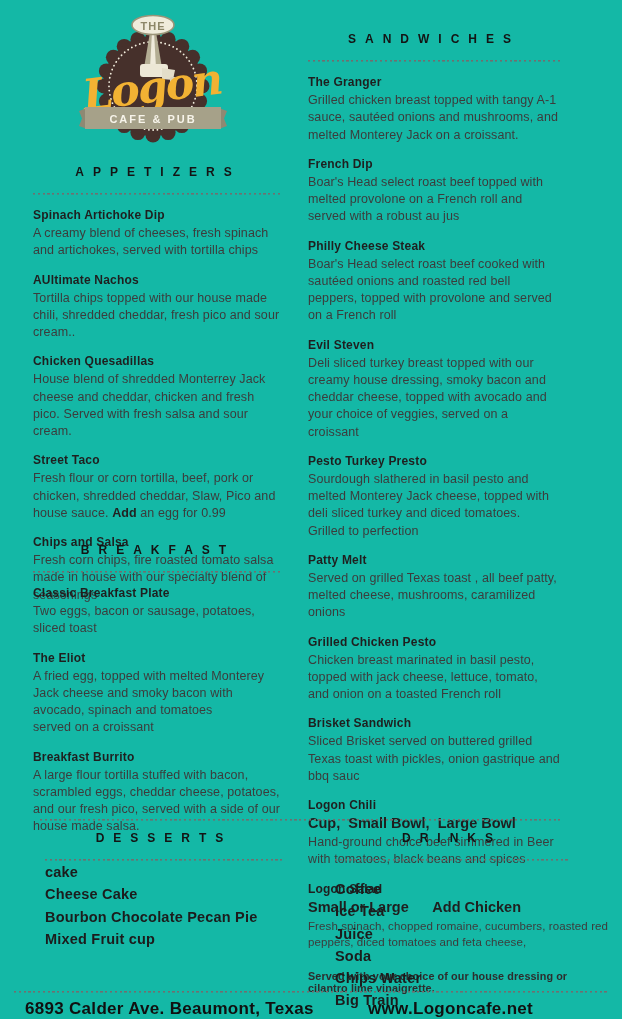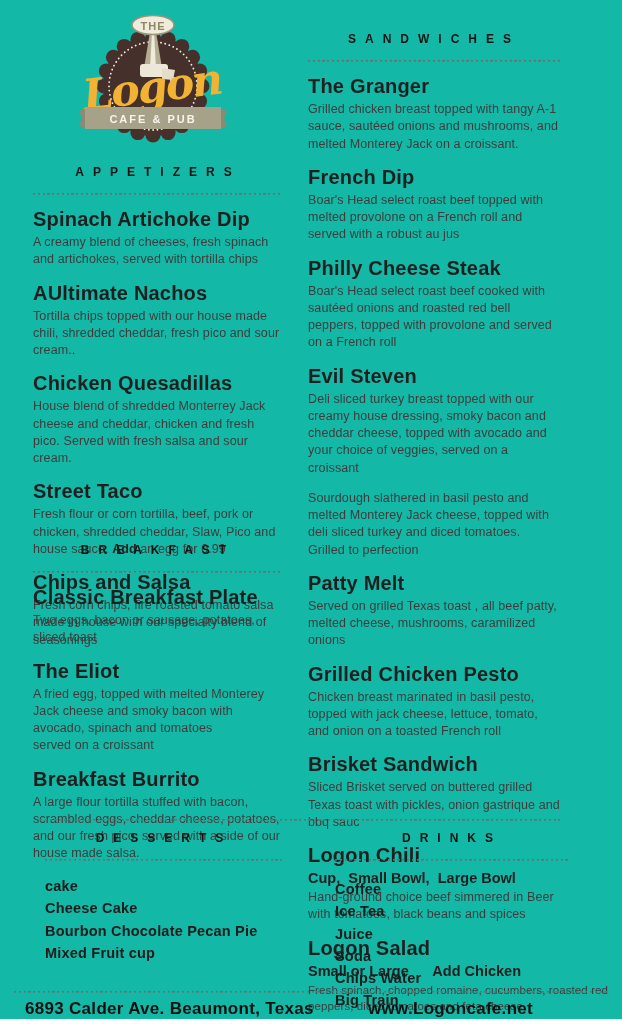--- a/index.html
+++ b/index.html
@@ -13,21 +13,21 @@
     text-align:center;white-space:nowrap;line-height:23px;
   }
   .dash{
     height:2px;
     background:repeating-linear-gradient(90deg,#6f6f6f 0 2.2px,transparent 2.2px 4.8px);
     background-size:100% 1.6px;background-repeat:no-repeat;background-position:center;
     margin:9px 0 13px 0;
   }
   .menu-item{margin-bottom:13px;}
   .item-name{
-    font-size:20px;font-weight:700;color:#1f1f1f;margin-bottom:3px;letter-spacing:.2px;
+    font-size:12px;font-weight:700;color:#1f1f1f;margin-bottom:3px;letter-spacing:.2px;
   }
   .item-sub{
     font-size:14.5px;font-weight:700;color:#1f1f1f;margin:0 0 3px 0;white-space:pre-wrap;
   }
   .item-desc{
     font-size:12.5px;line-height:1.38;color:#3c3c3c;font-weight:500;
     letter-spacing:.1px;white-space:pre-wrap;
   }
   .item-desc b{color:#222;}
   .item-desc.small{font-size:11.5px;line-height:1.45;}
@@ -157,20 +157,21 @@
     </div>
     <div class="menu-item">
       <div class="item-name">Philly Cheese Steak</div>
       <div class="item-desc">Boar's Head select roast beef cooked with sautéed onions and roasted red bell peppers, topped with provolone and served on a French roll</div>
     </div>
     <div class="menu-item">
       <div class="item-name">Evil Steven</div>
       <div class="item-desc">Deli sliced turkey breast topped with our creamy house dressing, smoky bacon and cheddar cheese, topped with avocado and your choice of veggies, served on a croissant</div>
     </div>
     <div class="menu-item">
+      <div class="item-name">Pesto Turkey Presto</div>
       <div class="item-desc">Sourdough slathered in basil pesto and melted Monterey Jack cheese, topped with deli sliced turkey and diced tomatoes. Grilled to perfection</div>
     </div>
     <div class="menu-item">
       <div class="item-name">Patty Melt</div>
       <div class="item-desc">Served on grilled Texas toast , all beef patty, melted cheese, mushrooms, caramilized onions</div>
     </div>
     <div class="menu-item">
       <div class="item-name">Grilled Chicken Pesto</div>
       <div class="item-desc">Chicken breast marinated in basil pesto, topped with jack cheese, lettuce, tomato, and onion on a toasted French roll</div>
     </div>
@@ -189,21 +190,21 @@
       <div class="item-desc small wide">Fresh spinach, chopped romaine, cucumbers, roasted red peppers, diced tomatoes and feta cheese,</div>
       <div class="item-note">Served with your choice of our house dressing or cilantro lime vinaigrette.</div>
     </div>
   </div>
 
   <div class="abs dash" style="left:40px;top:819px;width:520px;margin:0"></div>
 
   <div class="abs" style="left:45px;top:827px;width:238px">
     <div class="sec-head" style="text-align:center">DESSERTS</div>
     <div class="dash" style="margin-bottom:0"></div>
-    <ul class="simple-list" style="margin-top:14px">
+    <ul class="simple-list" style="">
       <li>cake</li>
       <li>Cheese Cake</li>
       <li>Bourbon Chocolate Pecan Pie</li>
       <li>Mixed Fruit cup</li>
     </ul>
   </div>
 
   <div class="abs" style="left:335px;top:827px;width:234px">
     <div class="sec-head">DRINKS</div>
     <div class="dash" style="margin-bottom:0"></div>

